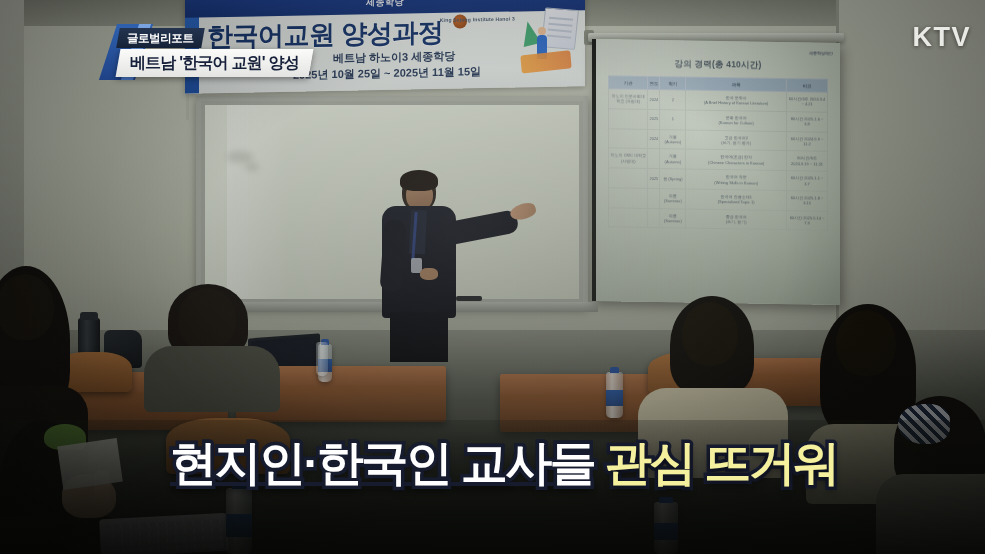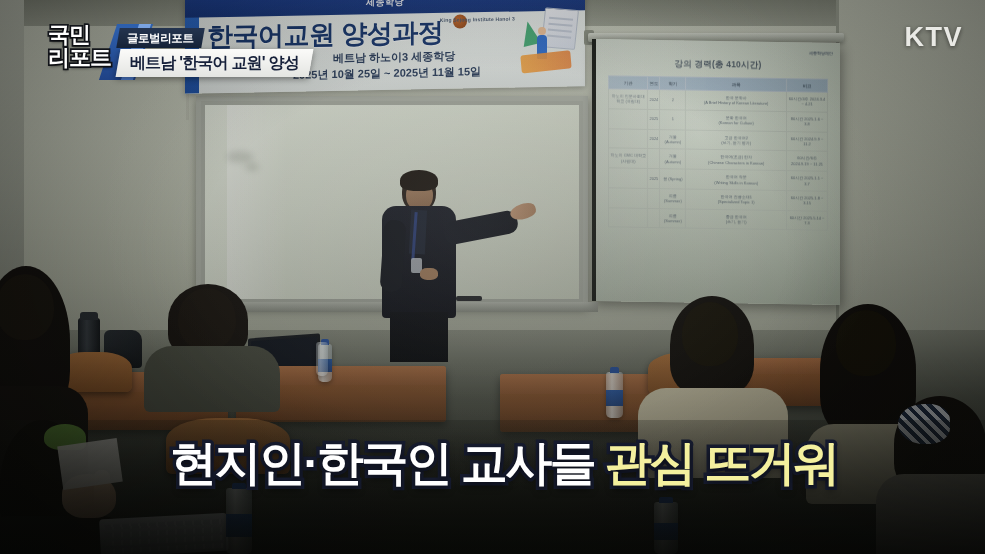--- a/index.html
+++ b/index.html
@@ -357,21 +357,21 @@
   }
   .grade2 {
     position:absolute; inset:0; pointer-events:none;
     background:radial-gradient(ellipse at 50% 45%,rgba(0,0,0,0) 42%,rgba(0,0,0,.45) 100%);
   }
 
   
 
   
   .ktv-logo {
-    position:absolute; right:22px; top:22px;
+    position:absolute; right:14px; top:22px;
     color:#f2f2ee; font-size:27px; font-weight:bold;
     letter-spacing:1.5px;
     text-shadow:0 1px 4px rgba(0,0,0,.55);
     opacity:.93;
   }
 
   
   .prog-logo {
     position:absolute; left:48px; top:24px;
     display:flex; flex-direction:column; line-height:1.0;
@@ -442,20 +442,21 @@
     position:absolute; left:170px; top:432px;
     font-size:47px; font-weight:bold;
     letter-spacing:-2.5px;
     white-space:nowrap;
     text-shadow:0 4px 7px rgba(0,0,0,.6);
   }
   .sub-line2 .w {
     color:#ffffff;
     -webkit-text-stroke:7px #161b2e;
     paint-order:stroke fill;
+    text-decoration:underline;
   }
   .sub-line2 .y {
     color:#f4f09e;
     -webkit-text-stroke:7px #161b2e;
     paint-order:stroke fill;
   }
 </style>
 </head>
 <body>
 
@@ -707,24 +708,20 @@
     <div class="floor-front"></div>
     <div class="grade"></div>
     <div class="grade2"></div>
   </div>
 
   <div class="ktv-logo">KTV</div>
 
   <div class="chevron"></div>
   <div class="chevron2"></div>
 
-  <div class="prog-logo">
-    <span>국민</span>
-    <span>리포트</span>
-  </div>
 
   <div class="kicker">
     <span>글로벌리포트</span>
   </div>
 
   <div class="headbar">
     <span>베트남 '한국어 교원' 양성</span>
   </div>
 
 

